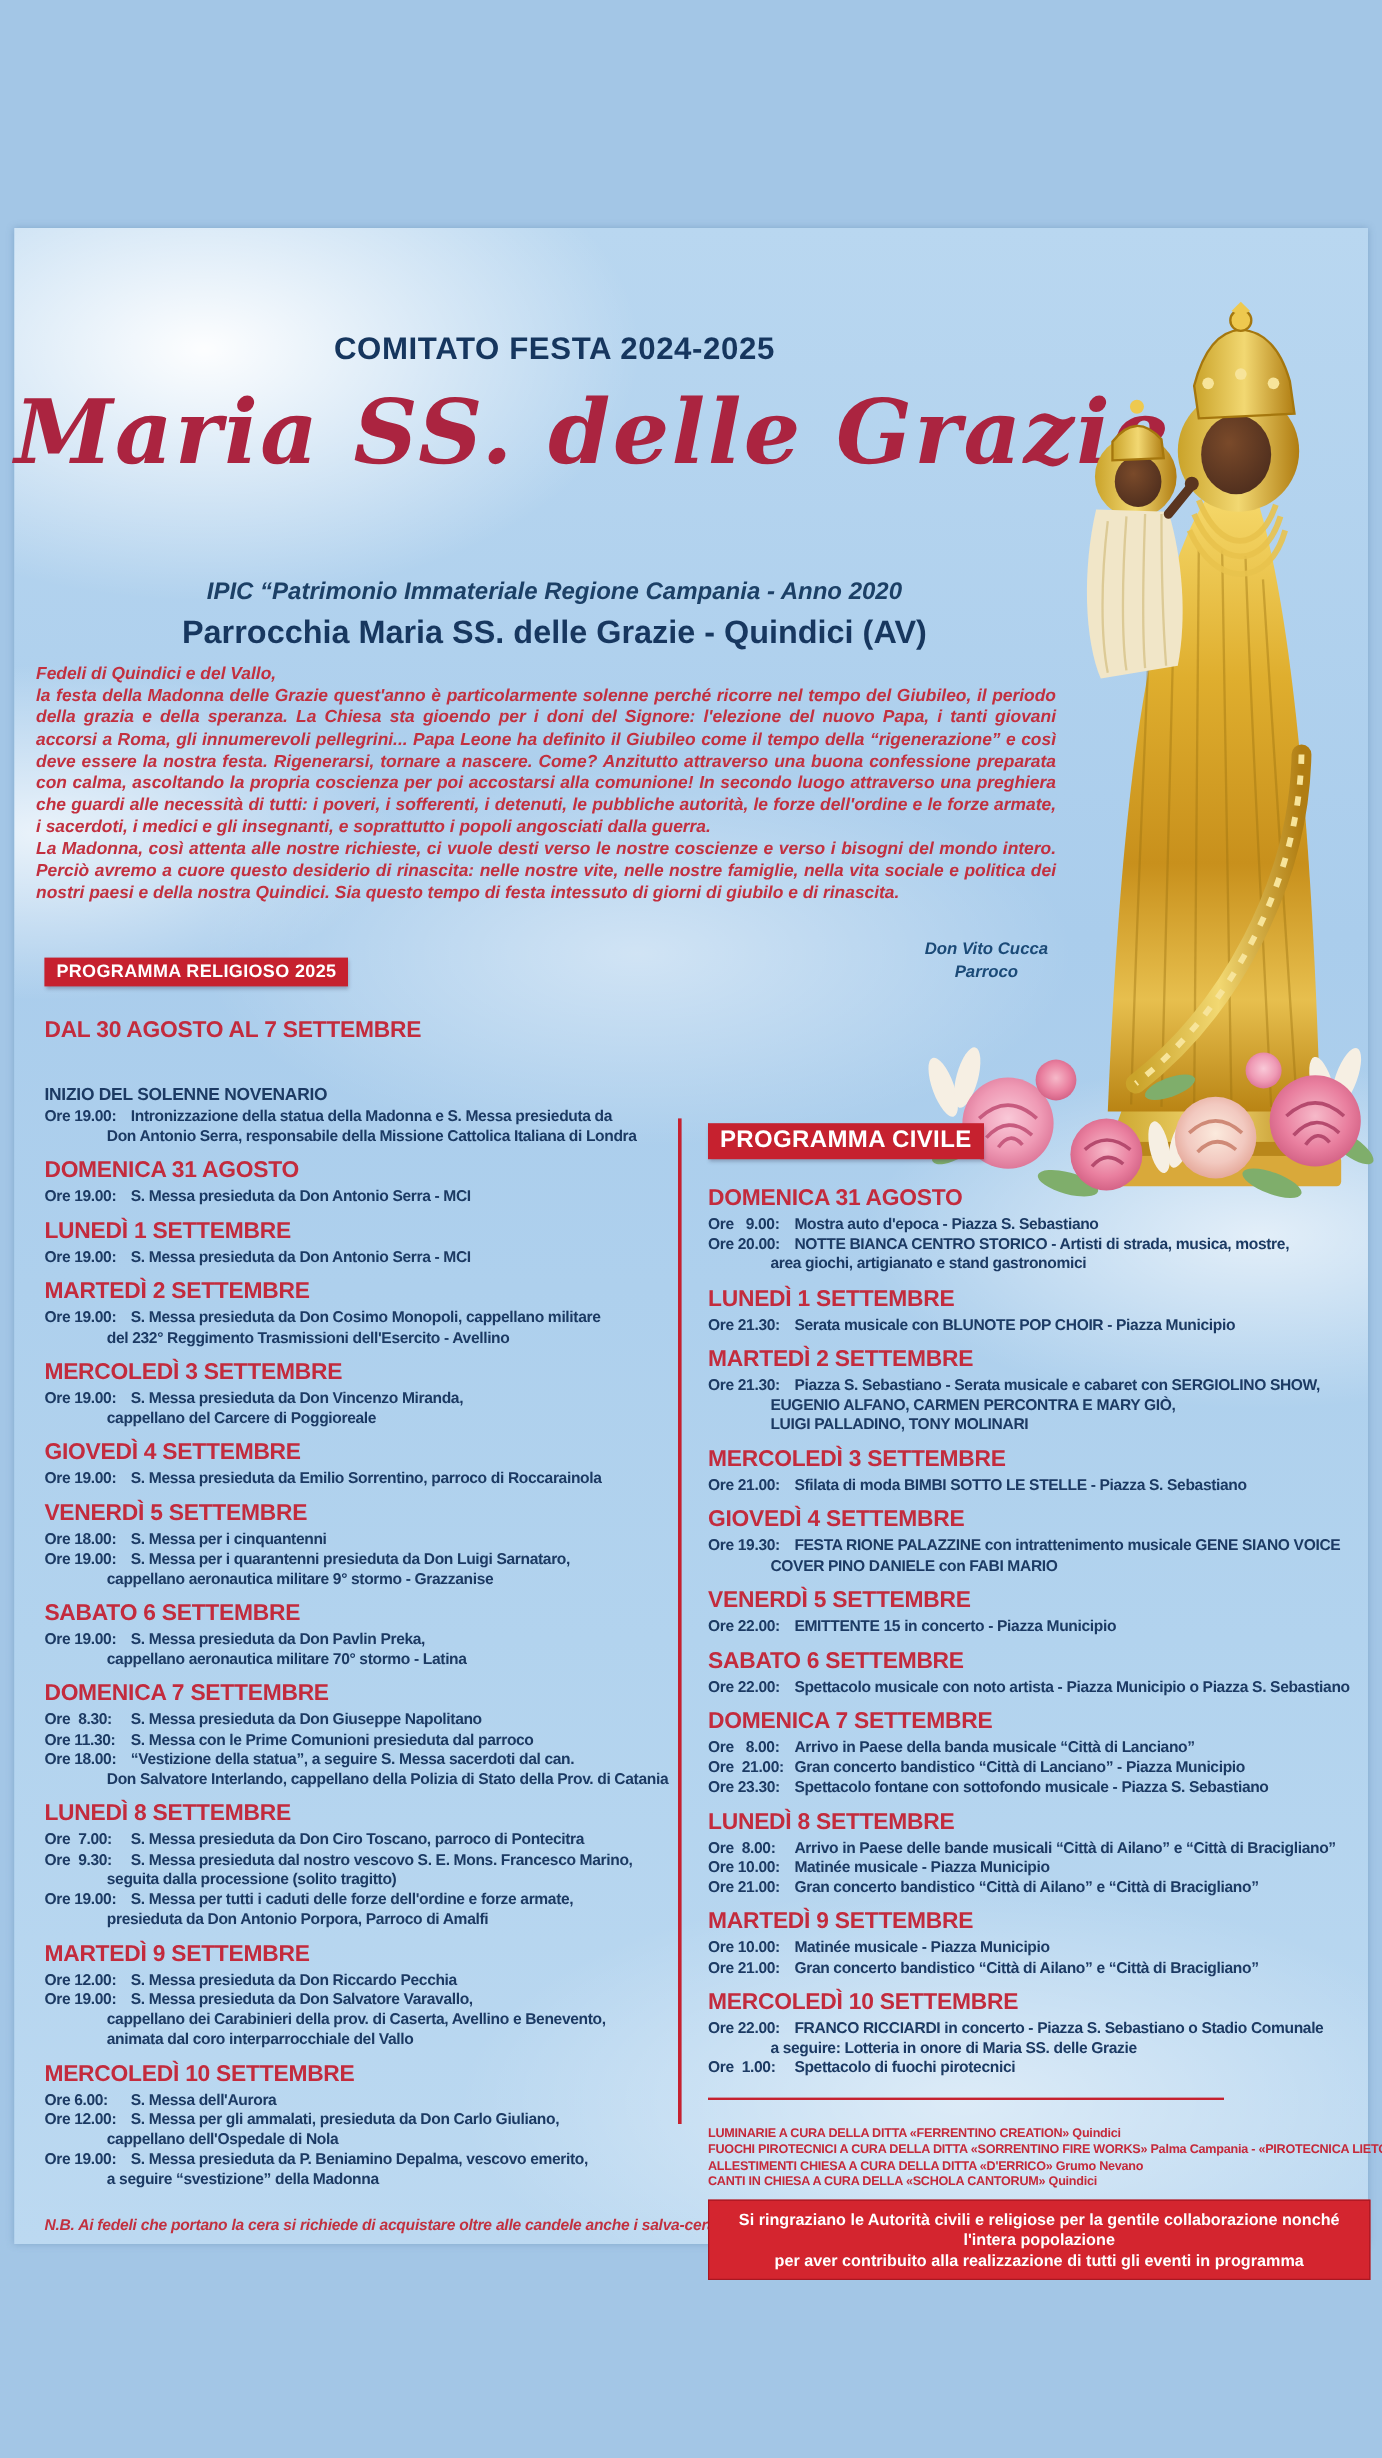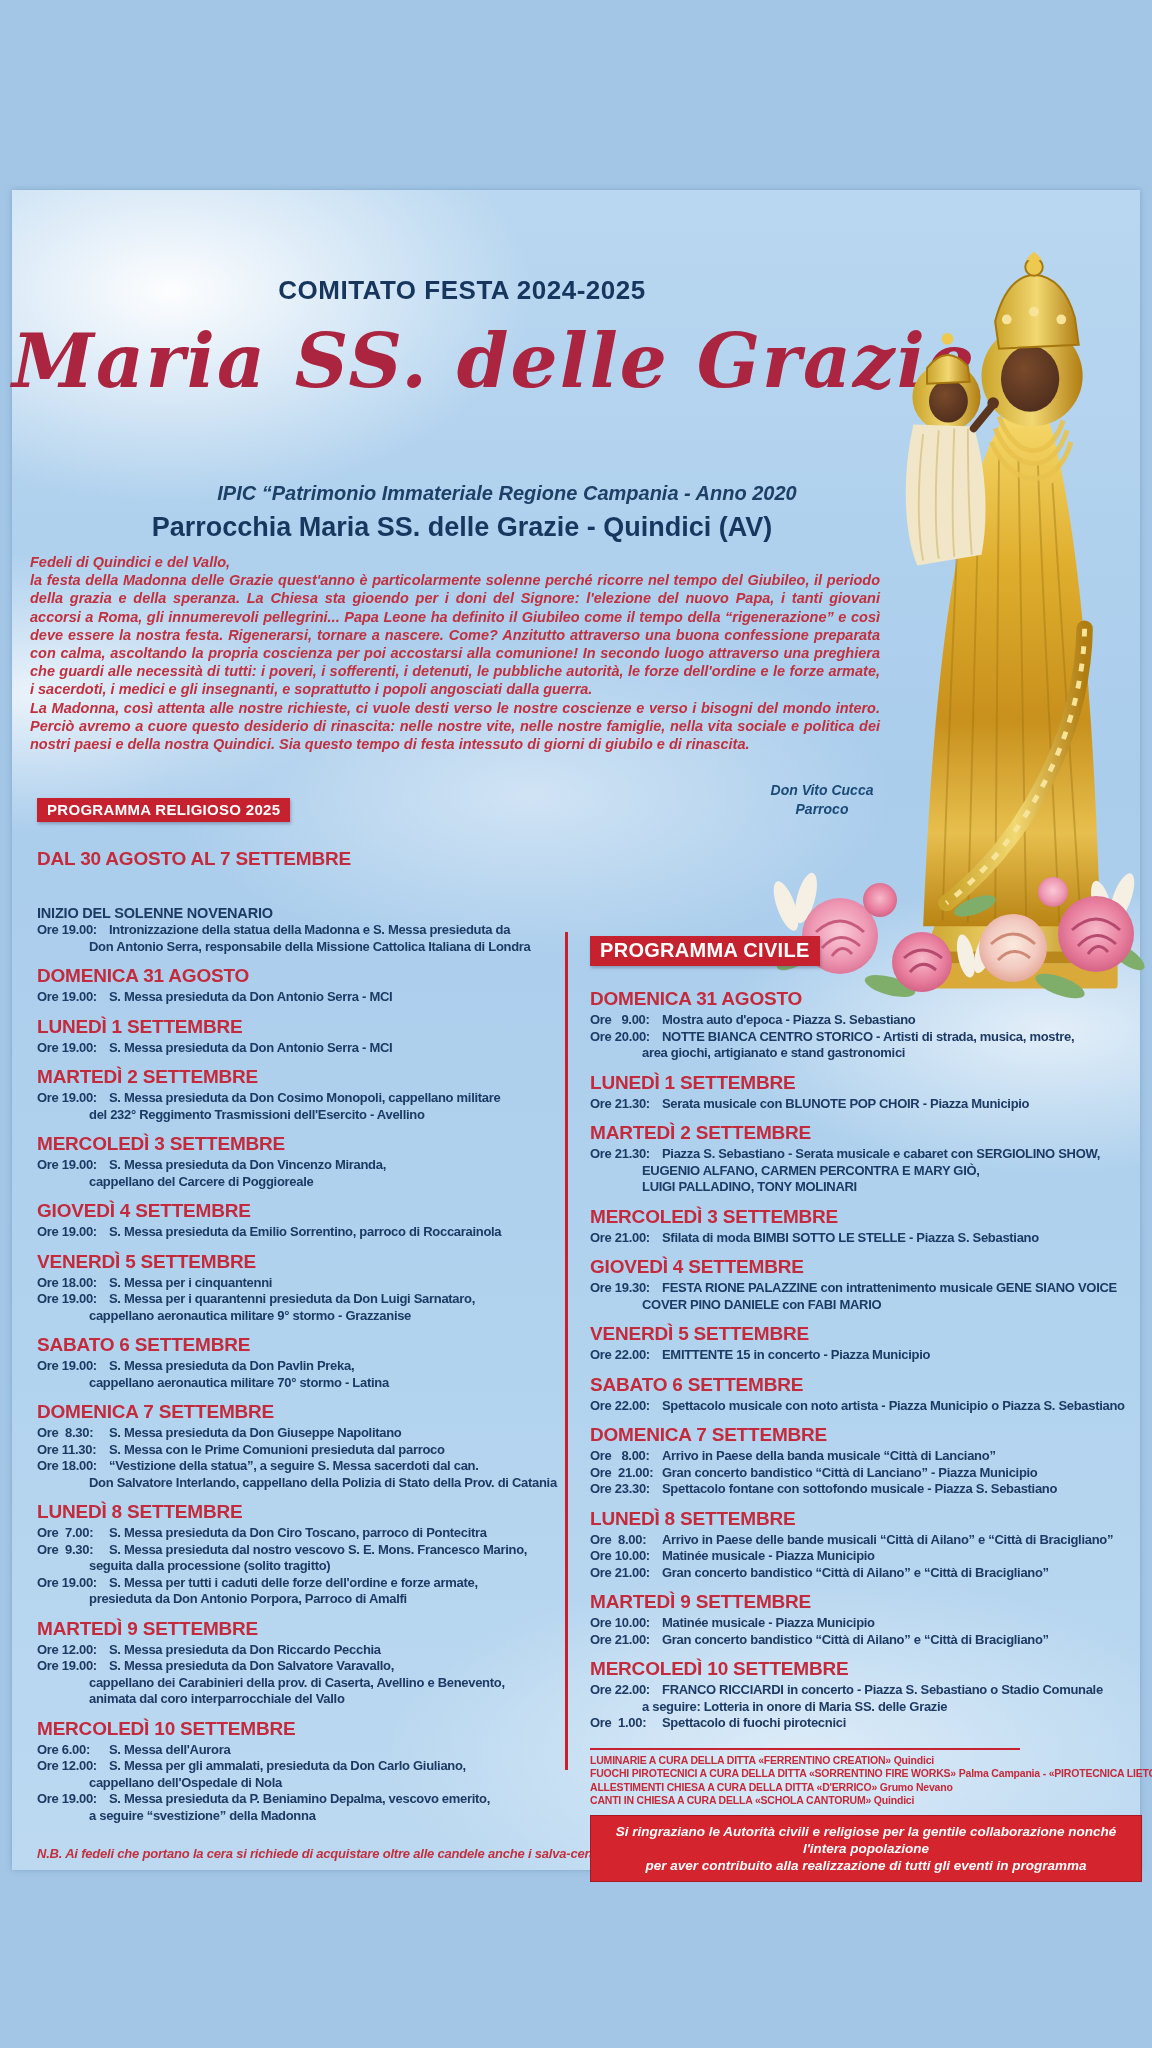--- a/index.html
+++ b/index.html
@@ -24,21 +24,21 @@
     position:absolute;left:0;top:85px;width:900px;text-align:center;
     font-size:26px;font-weight:bold;color:#16365e;letter-spacing:.5px;
   }
   .script-title{
     position:absolute;left:0;top:128px;width:910px;text-align:center;
     font-family:"DejaVu Serif",serif;font-style:italic;font-weight:bold;
     font-size:74px;color:#ab2440;letter-spacing:2px;white-space:nowrap;
   }
   .ipic{
     position:absolute;left:0;top:292px;width:900px;text-align:center;
-    font-style:italic;font-weight:bold;font-size:20px;color:#1c4066;padding-left:45px;
+    font-style:italic;font-weight:bold;font-size:20px;color:#1c4066;
   }
   .parish{
     position:absolute;left:0;top:322px;width:900px;text-align:center;
     font-weight:bold;font-size:27px;color:#17375f;
   }
   .letter{
     position:absolute;left:18px;top:363px;width:850px;
     font-style:italic;font-weight:bold;font-size:14.5px;line-height:18.2px;
     color:#c2303f;text-align:justify;
   }
@@ -71,28 +71,28 @@
     font-size:13px;font-weight:bold;color:#1c3a63;line-height:16.5px;
     white-space:nowrap;letter-spacing:-.3px;display:flex;
   }
   .ev .t{white-space:pre;min-width:72px;flex:0 0 auto;}
   .ev.cont{padding-left:52px;}
   .nb-note{
     margin-top:22px;font-size:13px;font-style:italic;font-weight:bold;
     color:#c2303f;white-space:nowrap;letter-spacing:-.2px;
   }
   .redline{height:2px;background:#c6212f;width:430px;margin-top:16px;}
-  .credits{margin-top:4px;}
+  .credits{margin-top:22px;}
   .credit-line{
     font-size:10.5px;font-weight:bold;color:#c5293a;line-height:13.5px;
     white-space:nowrap;letter-spacing:-.2px;
   }
   .thanks{
     margin-top:7px;width:534px;background:#d4252f;color:#ffffff;
-    font-style:italic;font-weight:bold;font-size:13.5px;line-height:17px;
+    font-weight:bold;font-size:13.5px;line-height:17px;
     text-align:center;padding:7px 8px;border:1px solid #a81722;
   }
   .divider{
     position:absolute;left:553px;top:742px;width:3px;height:838px;background:#c6212f;
   }
 </style>
 </head>
 <body>
 
 <div class="poster">

